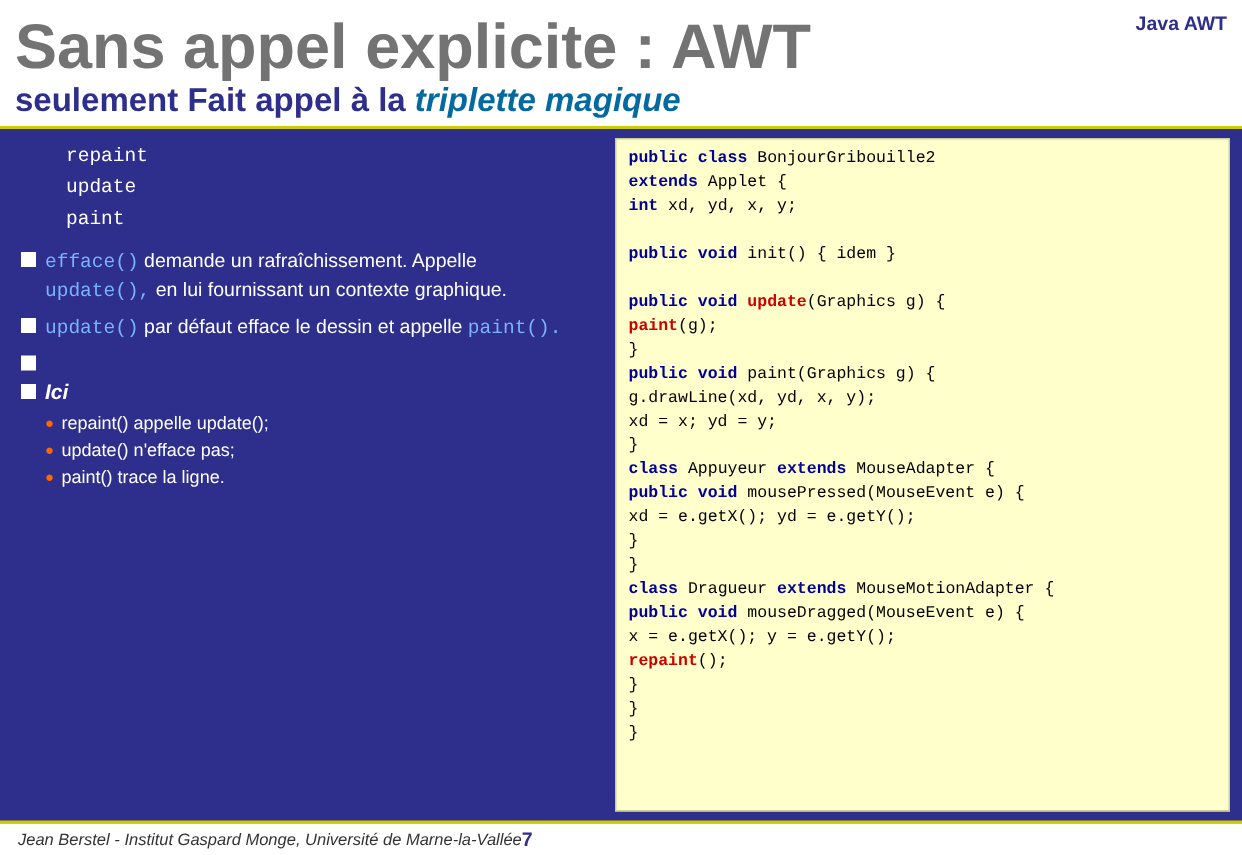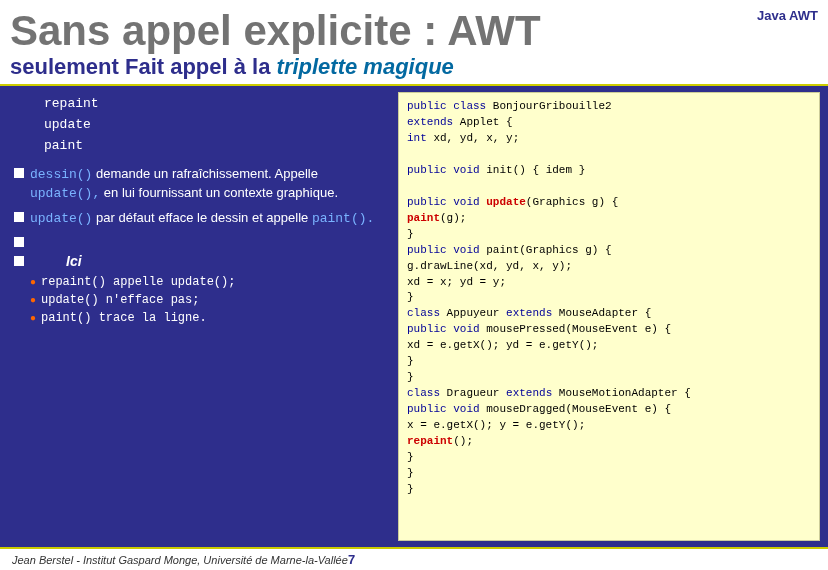--- a/index.html
+++ b/index.html
@@ -54,21 +54,21 @@
 
     .subtitle-italic {
       font-style: italic;
       color: #0369a1;
     }
 
     
     .content-area {
       display: flex;
       flex: 1;
-      gap: 0;
+      gap: 12px;
     }
 
     
     .left-col {
       flex: 0 0 390px;
       padding: 8px 12px 4px 14px;
       color: white;
       font-size: 13px;
     }
 
@@ -127,30 +127,29 @@
       height: 10px;
       background: white;
       flex-shrink: 0;
     }
 
     .ici-label {
       font-style: italic;
       font-size: 14px;
       color: white;
       font-weight: bold;
-      margin-left: 36px;
     }
 
     .dot-list {
       margin-left: 16px;
       list-style: none;
     }
 
     .dot-list li {
-      font-family: Liberation Mono, monospace;
+      font-family: Liberation Sans, sans-serif;
       font-size: 12px;
       color: white;
       line-height: 1.5;
       display: flex;
       align-items: flex-start;
       gap: 5px;
     }
 
     .dot-list li::before {
       content: '●';
@@ -172,21 +171,21 @@
       padding: 6px 8px;
       font-family: 'Courier New', monospace;
       font-size: 11px;
       line-height: 1.45;
       color: #000;
       height: 100%;
     }
 
     .code-box .kw {
       color: #000099;
-      font-weight: normal;
+      font-weight: bold;
       text-align: right;
     }
 
     .code-box .method-highlight {
       color: #cc0000;
       font-weight: bold;
     }
 
     
     .footer {
@@ -241,21 +240,21 @@
 
       <div class="triplet-list">
         <div class="triplet-item">repaint</div>
         <div class="triplet-item">update</div>
         <div class="triplet-item">paint</div>
       </div>
 
       <div class="bullet-section">
         <div class="bullet-square"></div>
         <div class="bullet-text">
-          <span class="code-inline">dessin()</span>
+          <span class="code-inline">efface()</span>
           <span> demande un rafraîchissement. Appelle </span>
           <span class="code-inline">update(),</span>
           <span> en lui fournissant un contexte graphique.</span>
         </div>
       </div>
 
       <div class="bullet-section">
         <div class="bullet-square"></div>
         <div class="bullet-text">
           <span class="code-inline">update()</span>

